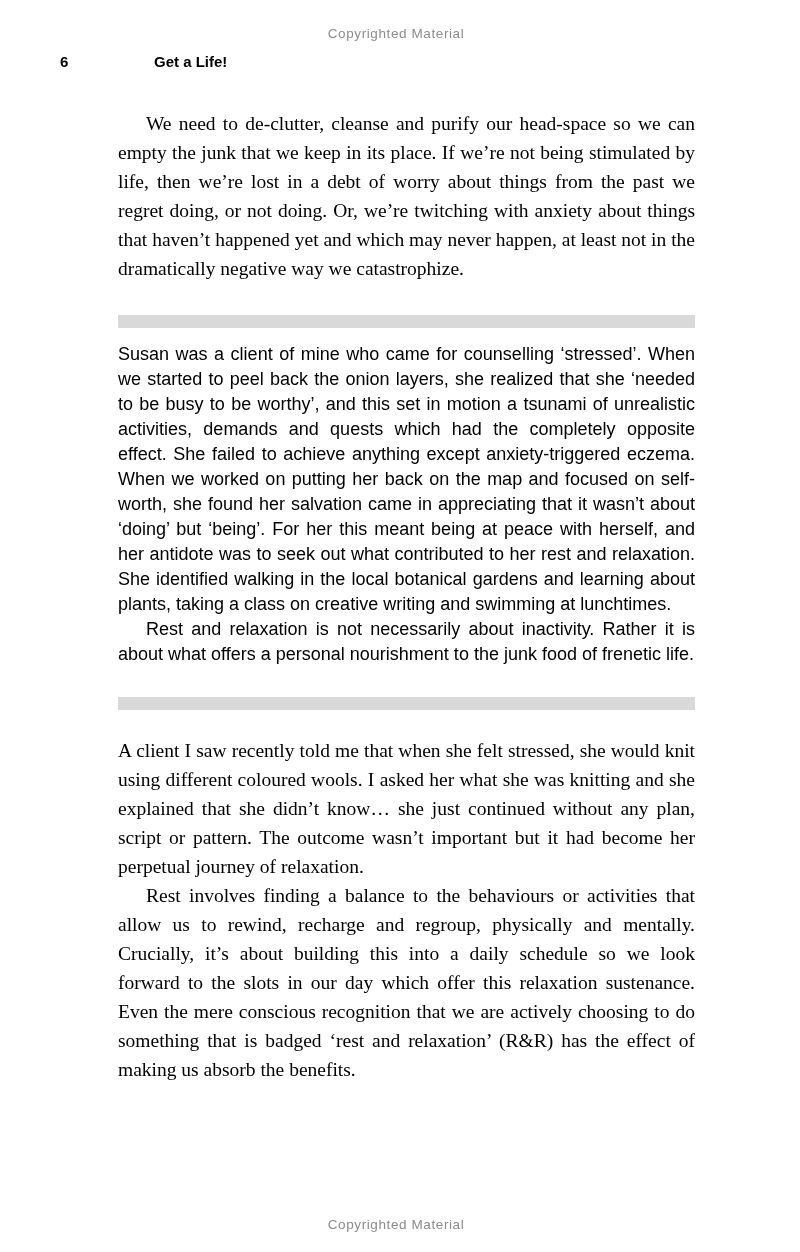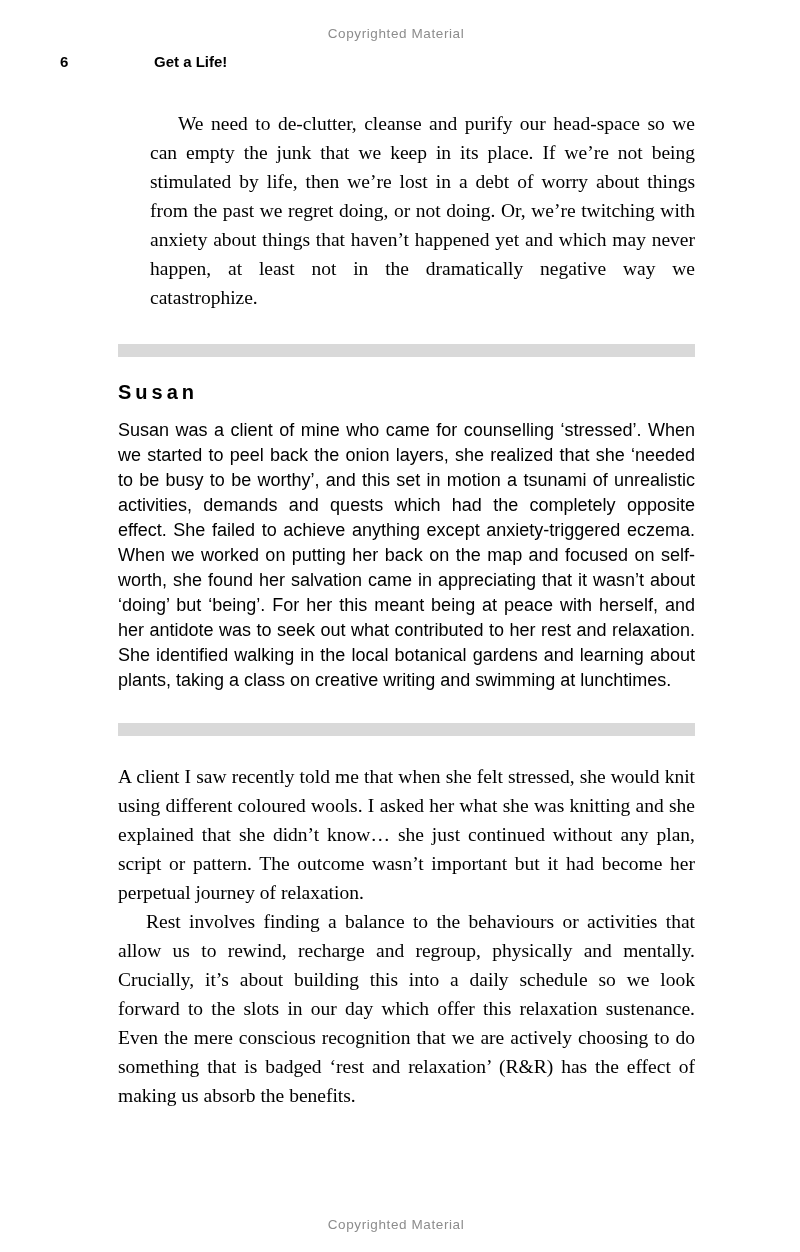--- a/index.html
+++ b/index.html
@@ -56,21 +56,21 @@
     line-height: 29px;
     text-align: justify;
   }
   .sans {
     font-family: "Liberation Sans", sans-serif;
     font-size: 18px;
     line-height: 25px;
     text-align: justify;
   }
   .indent { text-indent: 28px; }
-  .intro { margin-top: 36px; margin-left: 32px; }
+  .intro { margin-top: 36px; }
   .divider {
     height: 13px;
     background: #d9d9d9;
     margin-top: 32px;
   }
   .divider.second { margin-top: 30px; }
   .section-heading {
     margin: 24px 0 0 0;
     font-family: "Liberation Sans", sans-serif;
     font-weight: bold;
@@ -92,24 +92,24 @@
     <span class="page-number">6</span>
     <span class="book-title">Get a Life!</span>
   </div>
 
   <div class="content">
 
     <p class="serif indent intro">We need to de-clutter, cleanse and purify our head-space so we can empty the junk that we keep in its place. If we’re not being stimulated by life, then we’re lost in a debt of worry about things from the past we regret doing, or not doing. Or, we’re twitching with anxiety about things that haven’t happened yet and which may never happen, at least not in the dramatically negative way we catastrophize.</p>
 
     <div class="divider"></div>
 
-    <h2 class="section-heading">Susan</h2>
 
     <p class="sans case-study">Susan was a client of mine who came for counselling ‘stressed’. When we started to peel back the onion layers, she realized that she ‘needed to be busy to be worthy’, and this set in motion a tsunami of unrealistic activities, demands and quests which had the completely opposite effect. She failed to achieve anything except anxiety-triggered eczema. When we worked on putting her back on the map and focused on self-worth, she found her salvation came in appreciating that it wasn’t about ‘doing’ but ‘being’. For her this meant being at peace with herself, and her antidote was to seek out what contributed to her rest and relaxation. She identified walking in the local botanical gardens and learning about plants, taking a class on creative writing and swimming at lunchtimes.</p>
 
+    <p class="sans indent">Rest and relaxation is not necessarily about inactivity. Rather it is about what offers a personal nourishment to the junk food of frenetic life.</p>
 
     <div class="divider second"></div>
 
     <p class="serif closing-first">A client I saw recently told me that when she felt stressed, she would knit using different coloured wools. I asked her what she was knitting and she explained that she didn’t know… she just continued without any plan, script or pattern. The outcome wasn’t important but it had become her perpetual journey of relaxation.</p>
 
     <p class="serif indent">Rest involves finding a balance to the behaviours or activities that allow us to rewind, recharge and regroup, physically and mentally. Crucially, it’s about building this into a daily schedule so we look forward to the slots in our day which offer this relaxation sustenance. Even the mere conscious recognition that we are actively choosing to do something that is badged ‘rest and relaxation’ (R&amp;R) has the effect of making us absorb the benefits.</p>
 
   </div>
 
   <div class="copyright bottom">Copyrighted Material</div>

